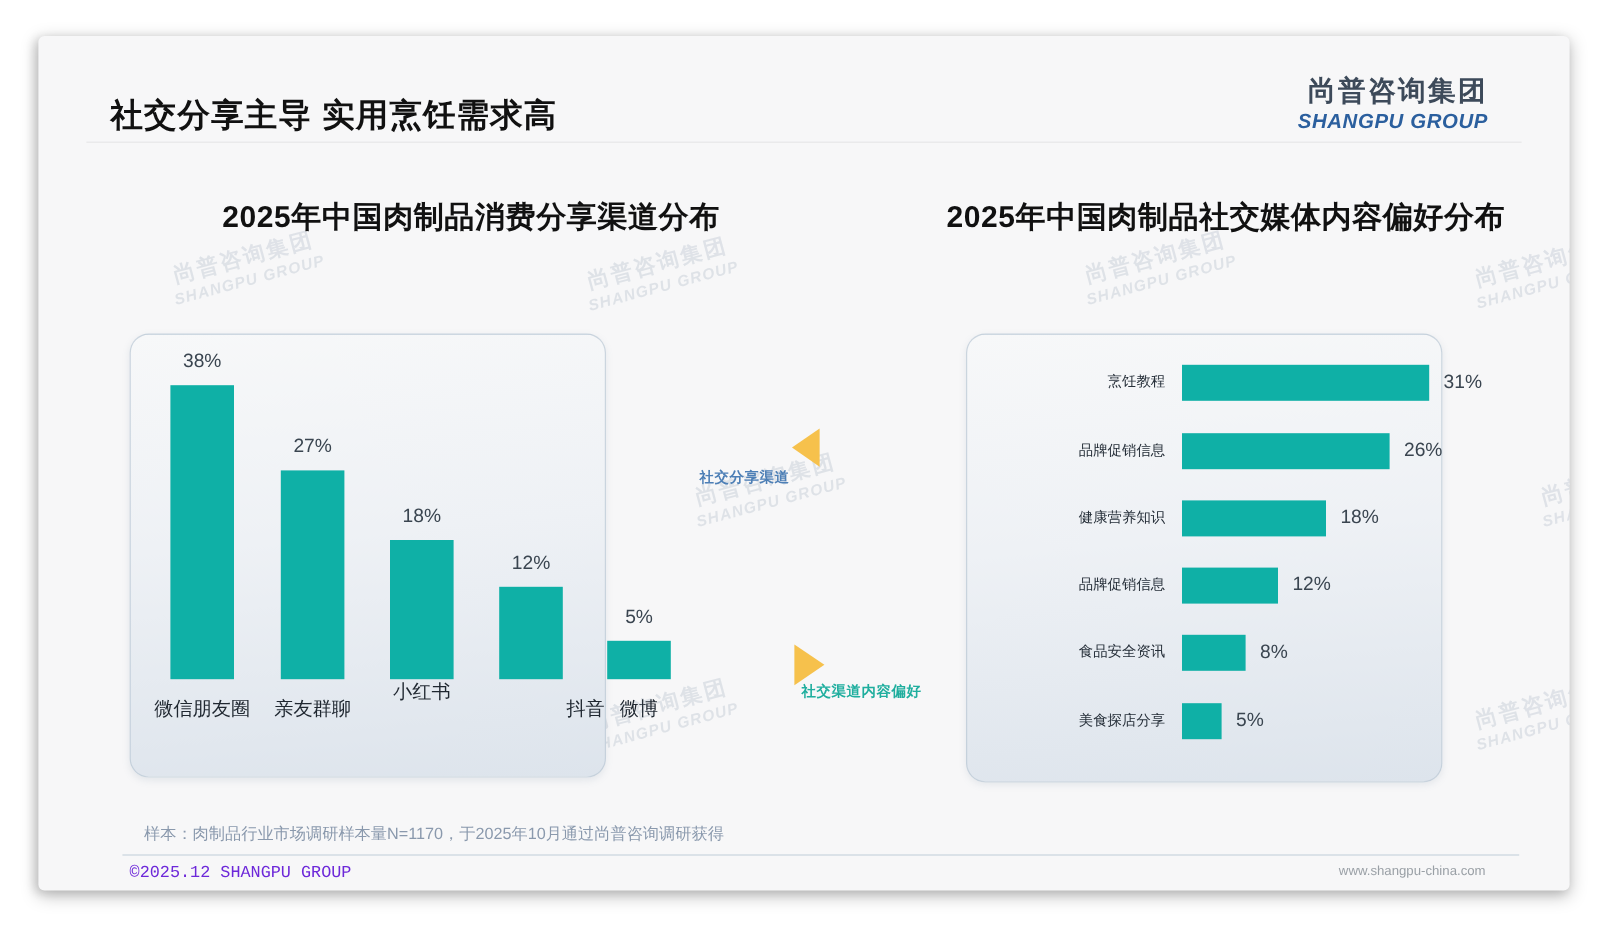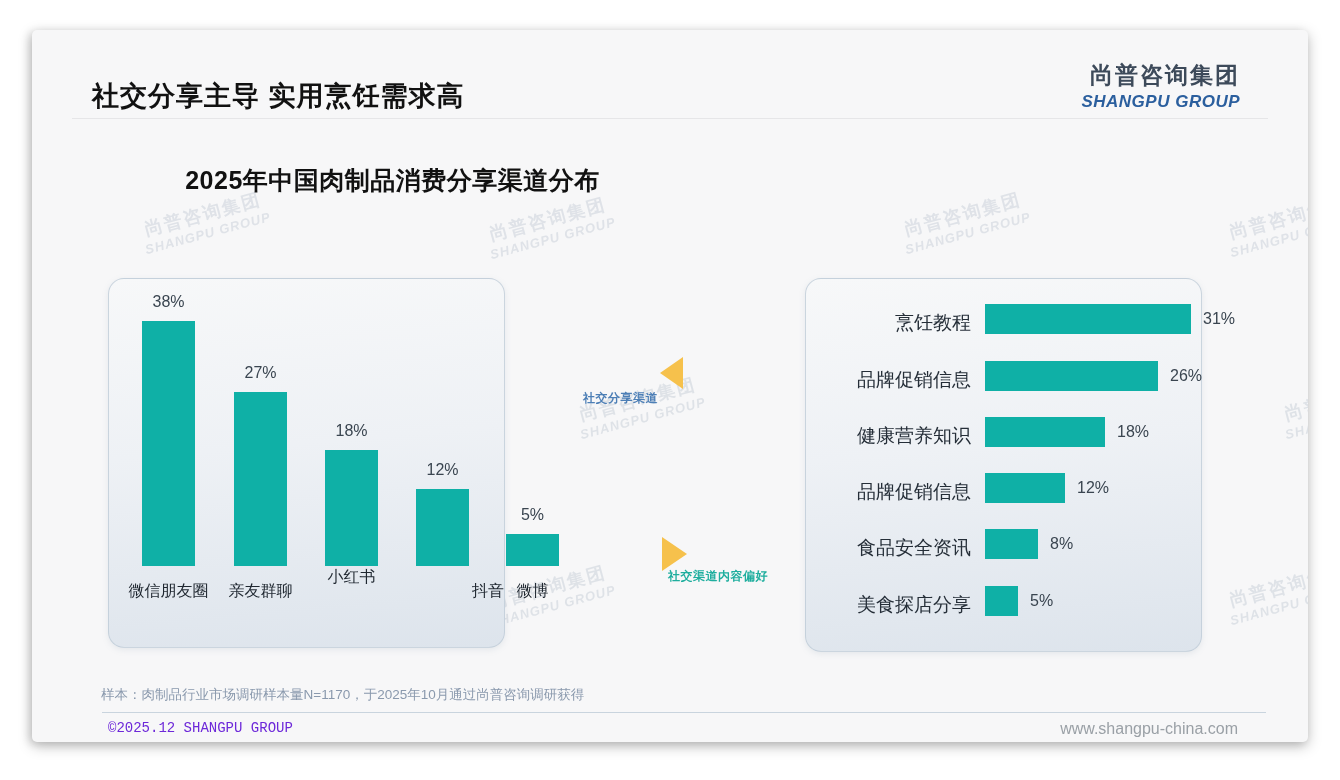--- a/index.html
+++ b/index.html
@@ -39,40 +39,40 @@
           background:linear-gradient(175deg,#f7f8f9 0%,#eef1f5 45%,#dde4ec 100%);
           border:1px solid rgba(188,201,214,0.75);
           box-shadow:0 2px 6px rgba(130,148,166,0.15); }
   .card.left  { left:76px;  height:370px; }
   .card.right { left:773px; height:374px; }
 
   .vbar { position:absolute; background:#0fb0a6; }
   .vbar-value { position:absolute; font-size:16px; color:#3a4550; text-align:center; }
   .vbar-cat { position:absolute; font-size:16px; color:#1f2730; text-align:center; }
 
-  .hrow-label { position:absolute; font-size:19px; color:#252e38; text-align:right; width:165px; }
+  .hrow-label { position:absolute; font-size:12px; color:#252e38; text-align:right; width:165px; }
   .hbar { position:absolute; background:#0fb0a6; height:30px; }
   .hbar-value { position:absolute; font-size:16px; color:#3a4550; }
 
   
   .tri { position:absolute; width:0; height:0; }
   .tri-left  { left:628px; top:327px; border-top:16px solid transparent;
                border-bottom:16px solid transparent; border-right:23px solid #f6c14c; }
   .tri-right { left:630px; top:507px; border-top:17px solid transparent;
                border-bottom:17px solid transparent; border-left:25px solid #f6c14c; }
   .annot { position:absolute; font-size:12px; font-weight:bold; letter-spacing:0.5px; }
   .annot-top    { left:551px; top:360px; color:#4d7fb6; }
   .annot-bottom { left:636px; top:538px; color:#1fae9e; }
 
   
-  .sample-note { position:absolute; left:69px; top:656px; font-size:13.5px; color:#8a99ad; }
+  .sample-note { position:absolute; left:88px; top:656px; font-size:13.5px; color:#8a99ad; }
   .footer-divider { position:absolute; left:70px; top:682px; width:1164px; height:1px;
                     background:#c9d4de; }
   .copyright { position:absolute; left:76px; top:690px; font-size:14px; color:#6d28d9;font-family:Liberation Mono, monospace; }
-  .website   { position:absolute; right:70px; top:690px; font-size:16px; color:#9aa0a6;margin-left:20px; }
+  .website   { position:absolute; right:70px; top:690px; font-size:11px; color:#9aa0a6;margin-left:20px; }
 </style>
 </head>
 <body>
 
 <div class="slide">
 
   <div id="wm-layer">
       <div class="watermark" style="left: 88px; top: 173px;">
         <div class="wm-cn">尚普咨询集团</div>
         <div class="wm-en">SHANGPU GROUP</div>
@@ -125,20 +125,21 @@
 
   <div class="page-title">社交分享主导 实用烹饪需求高</div>
   <div class="title-divider"></div>
 
   <div class="logo">
     <div class="logo-cn">尚普咨询集团</div>
     <div class="logo-en">SHANGPU GROUP</div>
   </div>
 
   <div class="chart-title left">2025年中国肉制品消费分享渠道分布</div>
+  <div class="chart-title right">2025年中国肉制品社交媒体内容偏好分布</div>
 
   <div class="card left" id="left-card">
       <div class="vbar" style="left: 33px; top: 42px; width: 53px; height: 245px; background: rgb(15, 176, 166);"></div>
       <div class="vbar-value" style="left: 8px; top: 14px; width: 103px;">38%</div>
       <div class="vbar-cat" style="left: -2px; top: 302px; width: 123px;">微信朋友圈</div>
       <div class="vbar" style="left: 125px; top: 113px; width: 53px; height: 174px; background: rgb(15, 176, 166);"></div>
       <div class="vbar-value" style="left: 100px; top: 85px; width: 103px;">27%</div>
       <div class="vbar-cat" style="left: 90px; top: 302px; width: 123px;">亲友群聊</div>
       <div class="vbar" style="left: 216px; top: 171px; width: 53px; height: 116px; background: rgb(15, 176, 166);"></div>
       <div class="vbar-value" style="left: 191px; top: 143px; width: 103px;">18%</div>

